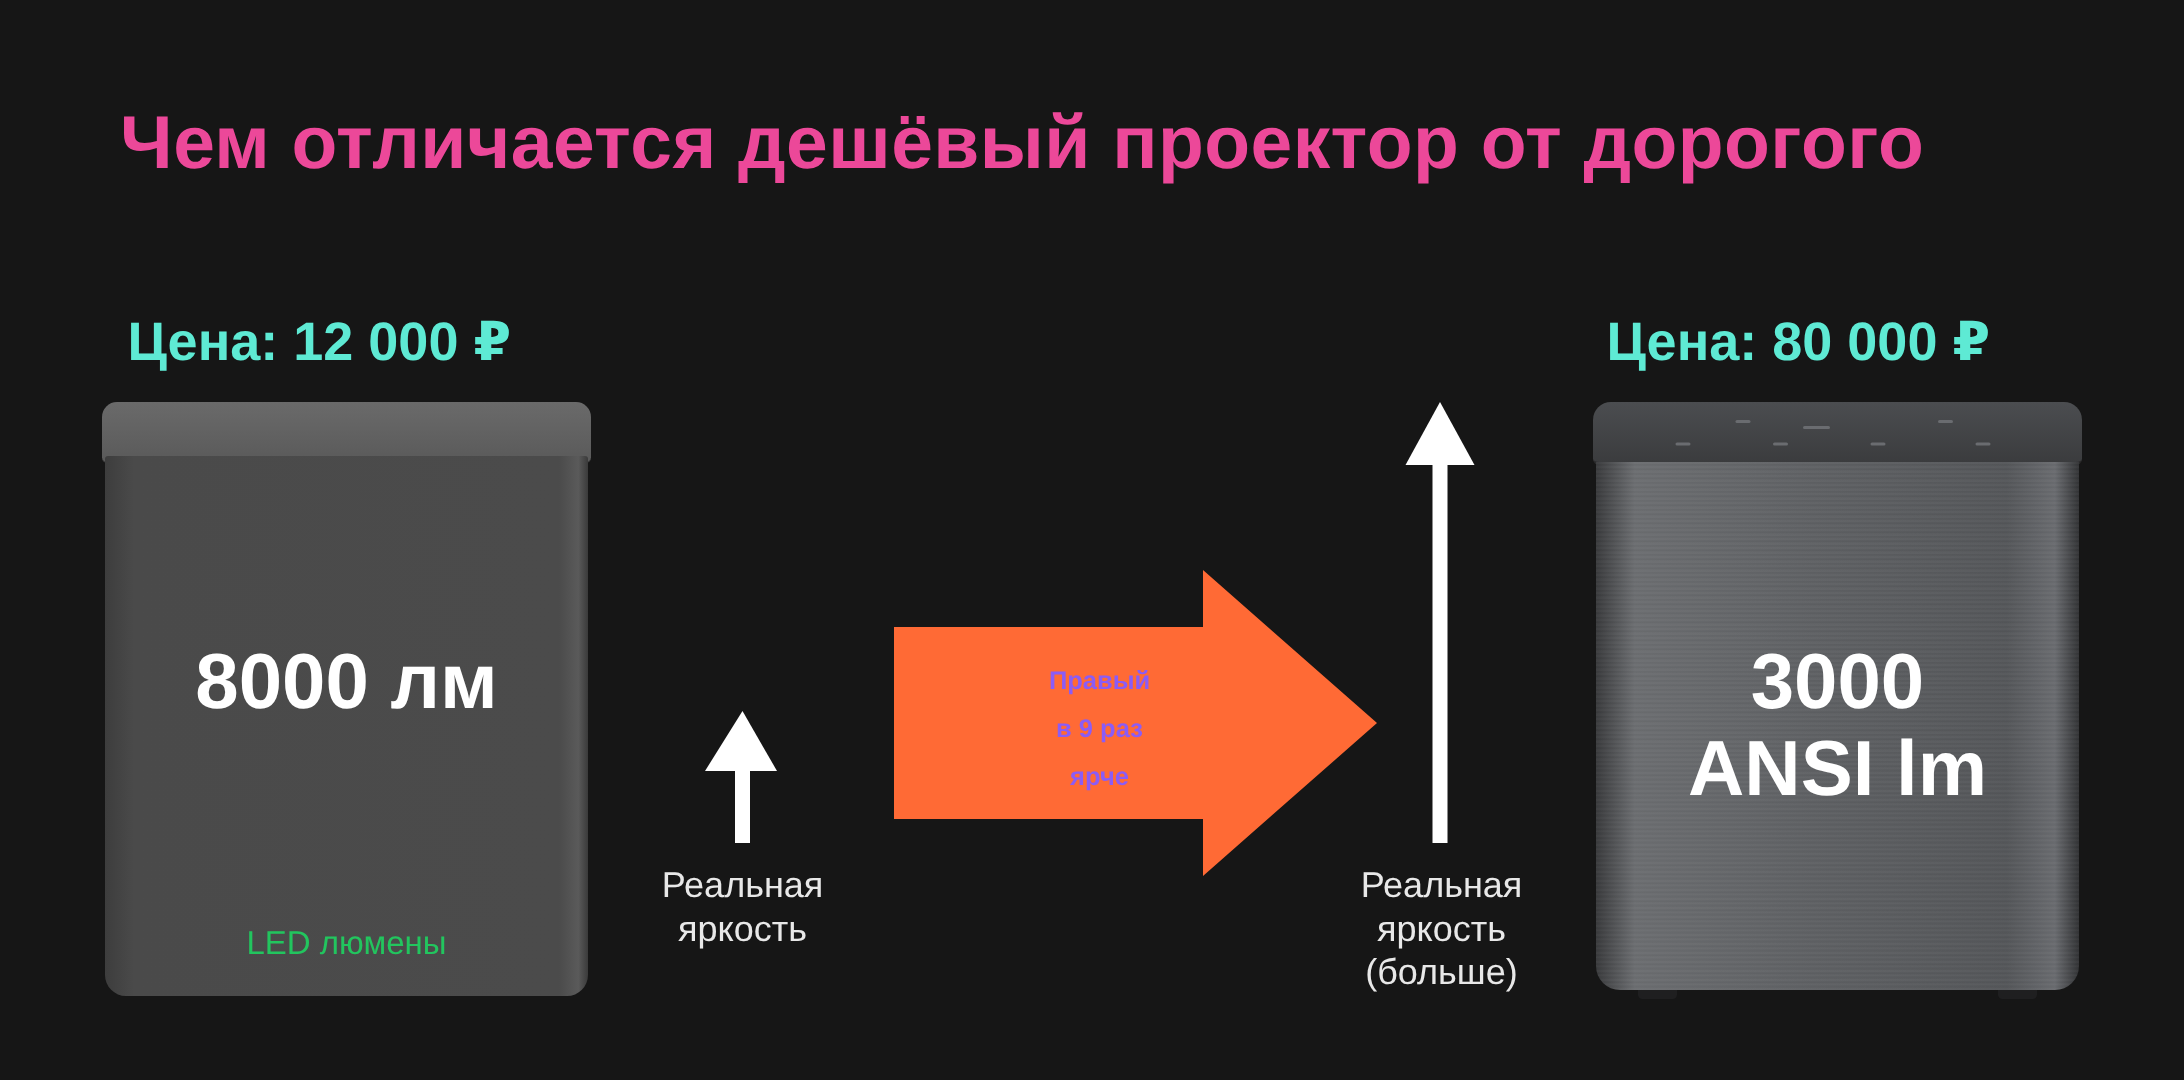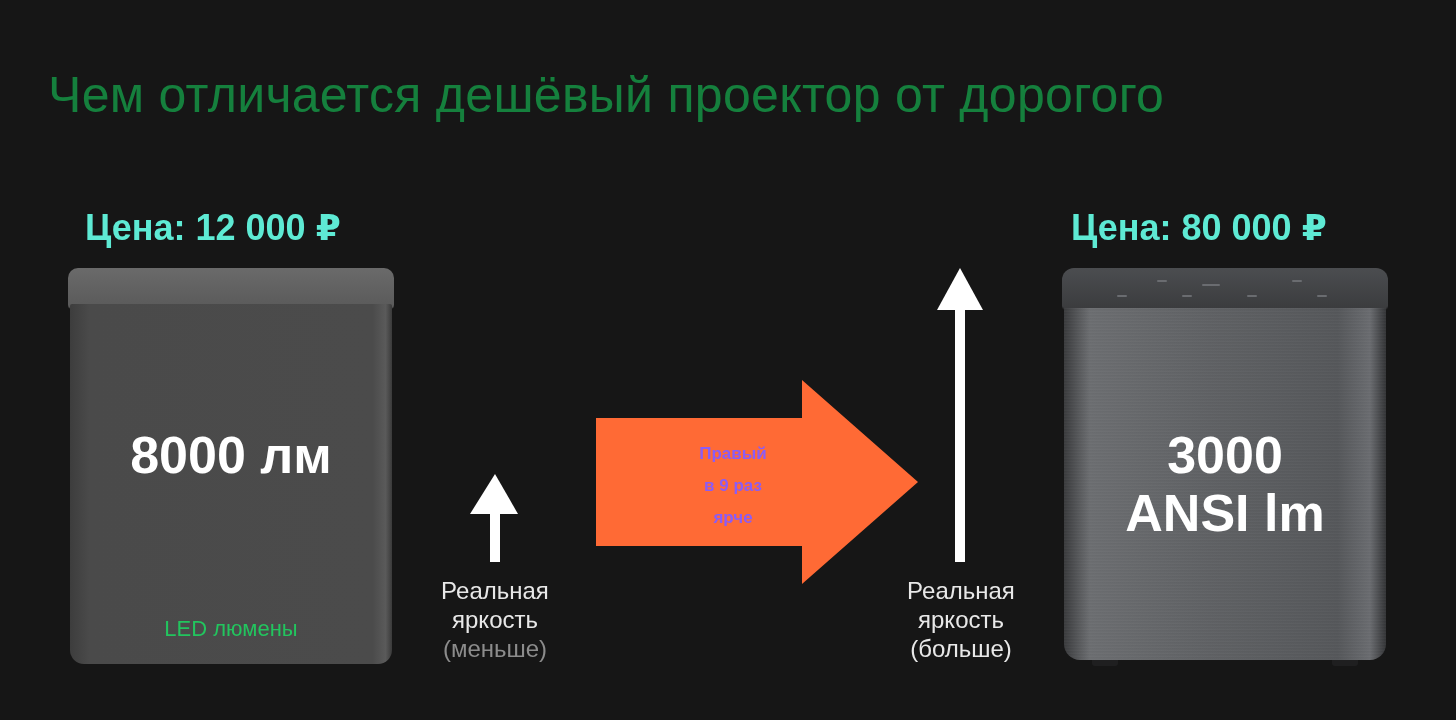--- a/index.html
+++ b/index.html
@@ -4,23 +4,23 @@
   <style>
     html, body { margin: 0; padding: 0; }
     body {
       width: 1456px; height: 720px; overflow: hidden;
       background: #161616;
       font-family: "Liberation Sans", "DejaVu Sans", sans-serif;
       color: #ffffff;
       position: relative;
     }
     .title {
-      position: absolute; left: 48px; top: 66px;
-      font-size: 50px; font-weight: normal; letter-spacing: 0.3px;
-      white-space: nowrap; color: #15803d;
+      position: absolute; left: 80px; top: 66px;
+      font-size: 50px; font-weight: bold; letter-spacing: 0.3px;
+      white-space: nowrap; color: #ec4899;
     }
     .price {
       position: absolute; font-size: 36px; font-weight: bold;
       white-space: nowrap; color: #5eead4;
     }
     .price-left { left: 85px; top: 207px; }
     .price-right { left: 1071px; top: 207px; }
 
     
     .box-cheap {
@@ -102,21 +102,20 @@
   <div class="sub-val">LED люмены</div>
 </div>
 
 <svg class="arrow-svg" style="left:470px; top:474px;" width="50" height="90" viewBox="0 0 50 90">
   <polygon points="25,0 48,40 0,40" fill="#ffffff"></polygon>
   <rect x="20" y="38" width="10" height="50" fill="#ffffff"></rect>
 </svg>
 <div class="caption caption-left">
   <div>Реальная</div>
   <div>яркость</div>
-  <div class="muted">(меньше)</div>
 </div>
 
 <svg class="arrow-svg" style="left:596px; top:380px;" width="324" height="204" viewBox="0 0 324 204">
   <polygon points="0,38 206,38 206,0 322,102 206,204 206,166 0,166" fill="#ff6a35"></polygon>
 </svg>
 <div class="orange-label">
   <div>Правый</div>
   <div>в 9 раз</div>
   <div>ярче</div>
 </div>

